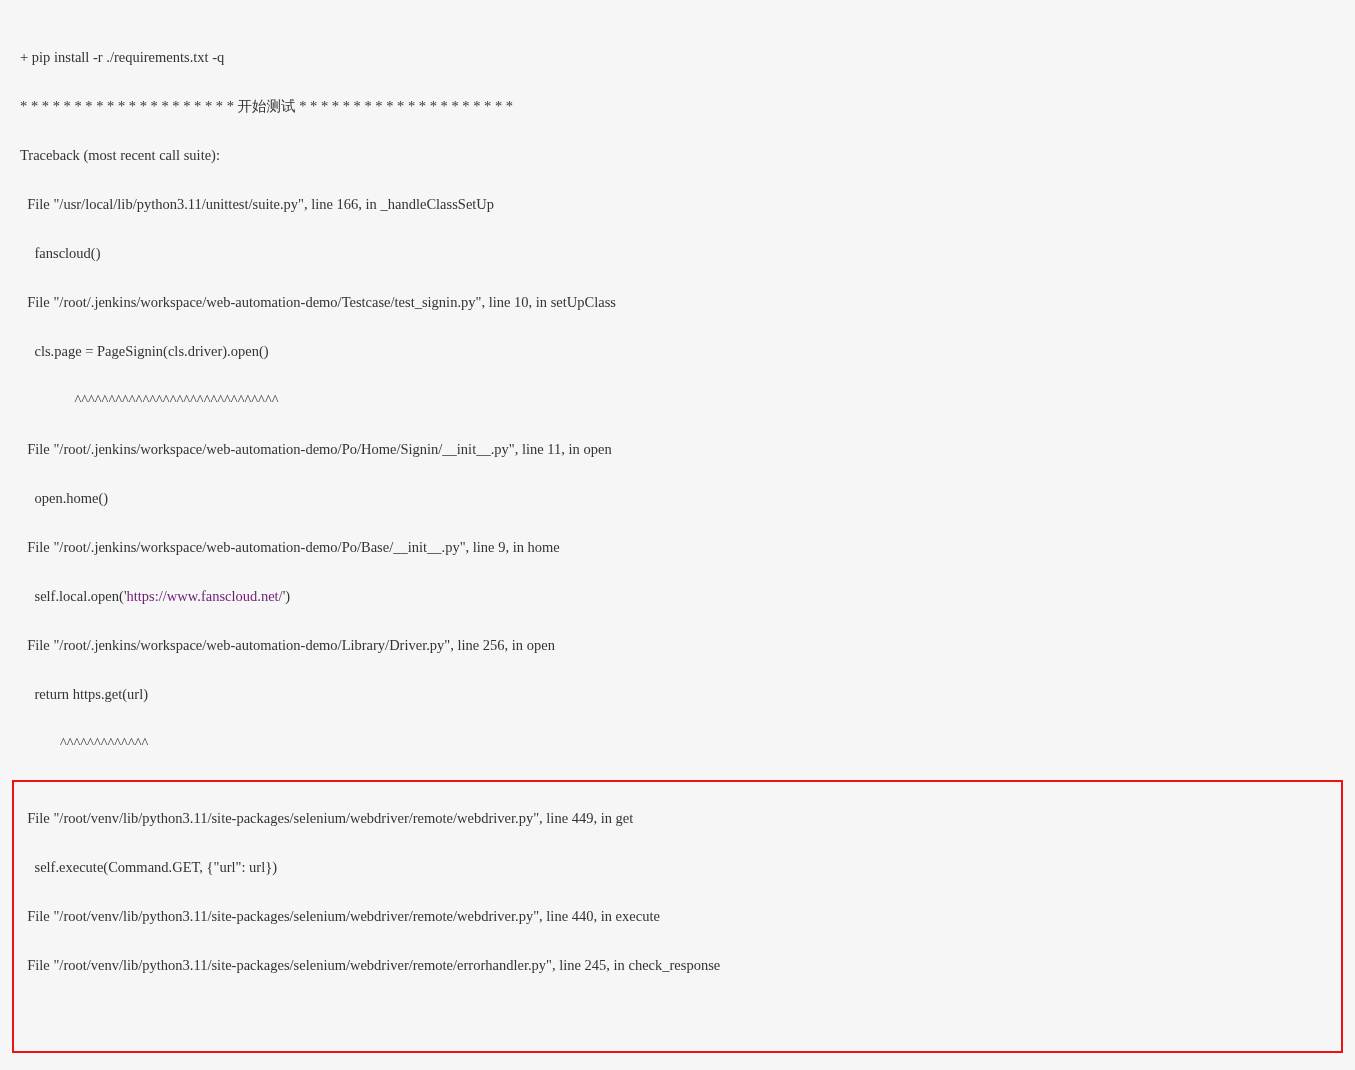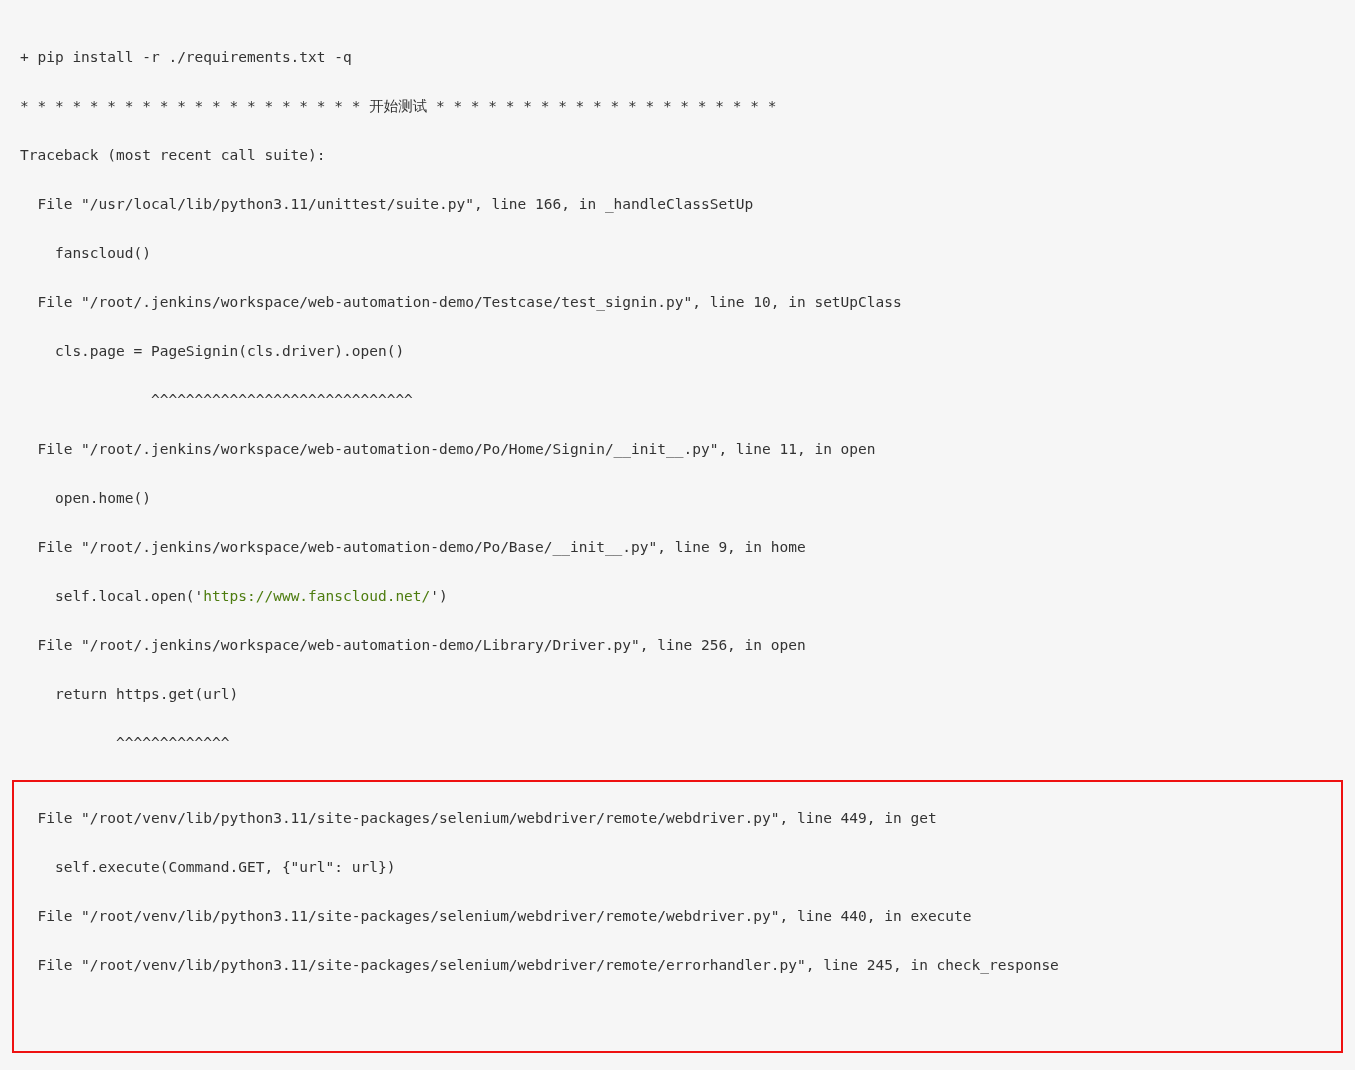--- a/index.html
+++ b/index.html
@@ -8,22 +8,22 @@
     background: #f6f6f6;
     font-family: "Consolas", "Menlo", "DejaVu Sans Mono", "Courier New", monospace;
     font-size: 14.5px;
     color: #333;
   }
   .console {
     padding: 20px 20px 20px 20px;
     line-height: 24.5px;
     white-space: pre;
   }
-  .line { display: block; }
-  .link { color: #4d7c0f; }
+  .line { display: block; font-family: Liberation Serif, serif; }
+  .link { color: #701a75; }
   .highlight-box {
     border: 2px solid #e11;
     margin: 0 -8px 0 -8px;
     padding: 0 6px 0 6px;
   }
 </style>
 </head>
 <body>
 
 <div class="console">

